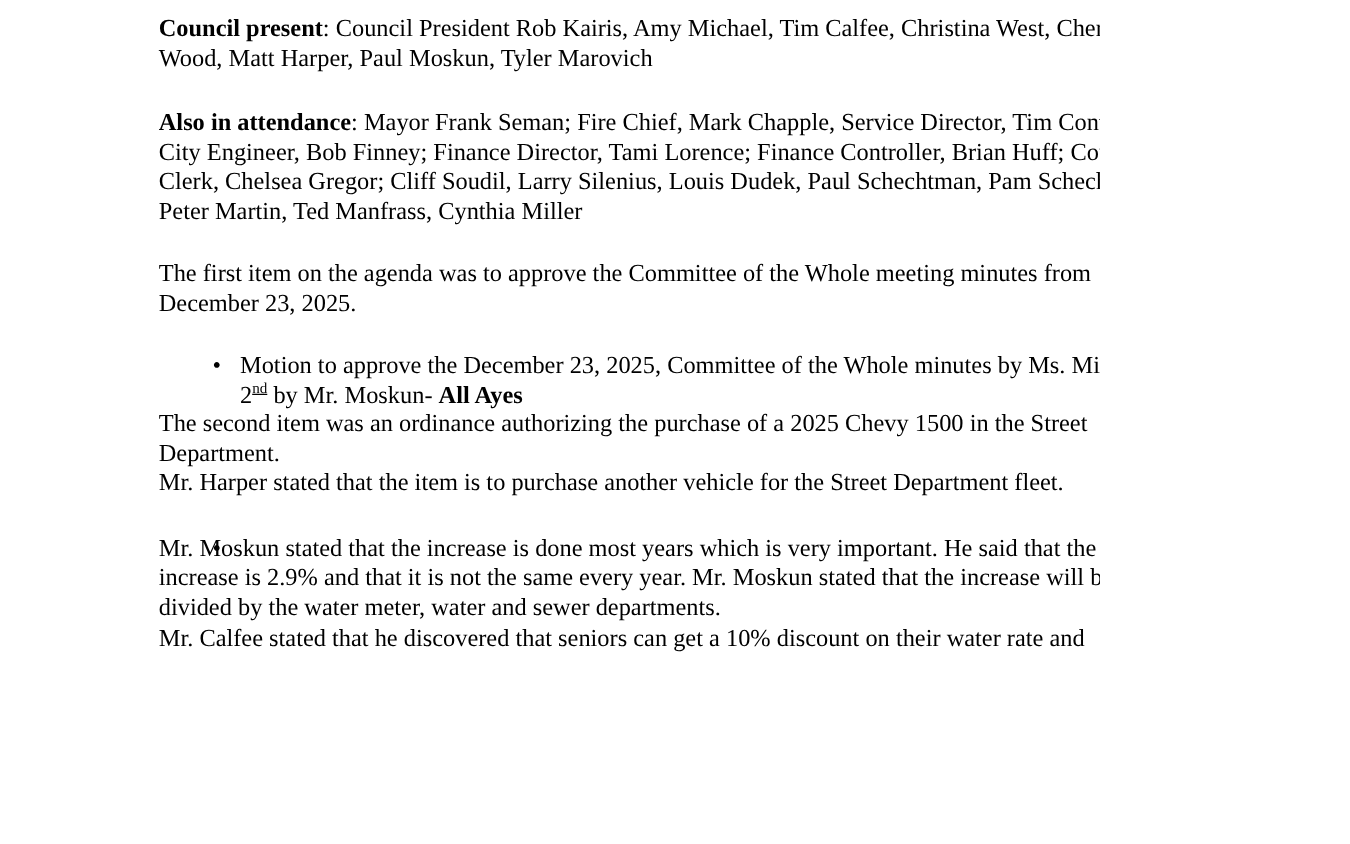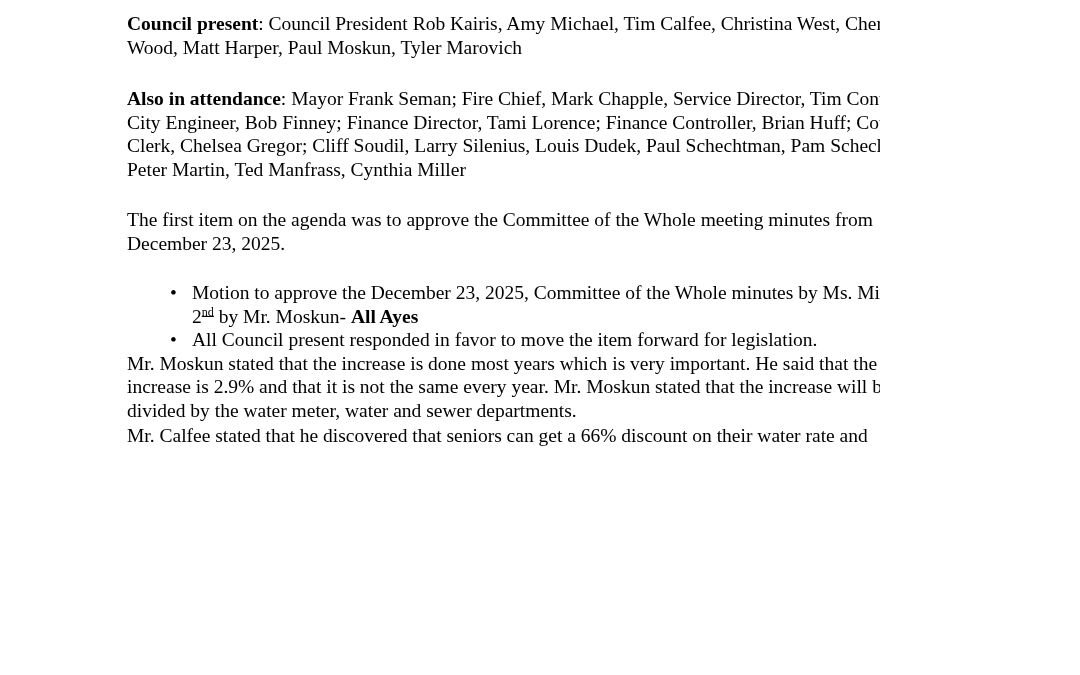--- a/index.html
+++ b/index.html
@@ -58,26 +58,30 @@
     <p class="para gap-lg"><span class="lead-bold">Council present</span><span>: Council President Rob Kairis, Amy Michael, Tim Calfee, Christina West, Cheryl Wood, Matt Harper, Paul Moskun, Tyler Marovich</span></p>
 
     <p class="para" style="margin-bottom:27px;"><span class="lead-bold">Also in attendance</span><span>: Mayor Frank Seman; Fire Chief, Mark Chapple, Service Director, Tim Contant; City Engineer, Bob Finney; Finance Director, Tami Lorence; Finance Controller, Brian Huff; Council Clerk, Chelsea Gregor; Cliff Soudil, Larry Silenius, Louis Dudek, Paul Schechtman, Pam Schechtman, Peter Martin, Ted Manfrass, Cynthia Miller</span></p>
 
     <p class="para heading gap-md">The first item on the agenda was to approve the Committee of the Whole meeting minutes from December 23, 2025.</p>
 
     <ul class="bullets gap-lg">
       <li><span class="bullet-glyph">•</span><span>Motion to approve the December 23, 2025, Committee of the Whole minutes by Ms. Michael, 2</span><sup>nd</sup><span> by Mr. Moskun- </span><span class="strong">All Ayes</span></li>
     </ul>
 
+    <div style="margin-bottom:29px;">
+      <p class="para heading">The second item was an ordinance authorizing the purchase of a 2025 Chevy 1500 in the Street Department.</p>
+      <p class="para">Mr. Harper stated that the item is to purchase another vehicle for the Street Department fleet.</p>
+    </div>
 
     <ul class="bullets gap-sm">
-      <li><span class="bullet-glyph">•</span><span>All Council present responded in favor to move the item forward for legislation.</span></li>
+      <li><span class="bullet-glyph">•</span></li>
     </ul>
 
     <div class="gap-xs">
       <p class="para">Mr. Moskun stated that the increase is done most years which is very important. He said that the rate increase is 2.9% and that it is not the same every year. Mr. Moskun stated that the increase will be divided by the water meter, water and sewer departments.</p>
     </div>
 
 
-    <p class="para">Mr. Calfee stated that he discovered that seniors can get a 66% discount on their water rate and</p>
+    <p class="para">Mr. Calfee stated that he discovered that seniors can get a 10% discount on their water rate and</p>
 
   </div>
 </div>
 
 </body></html>

